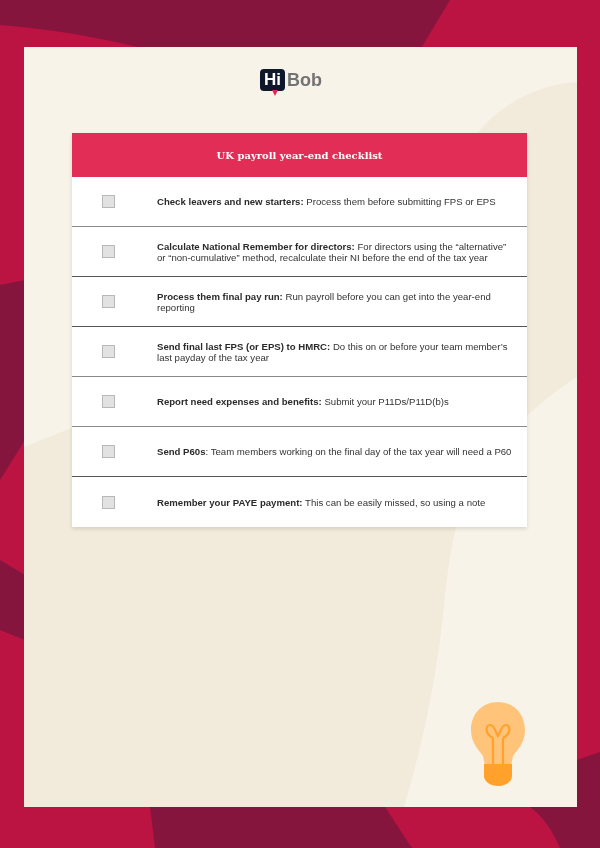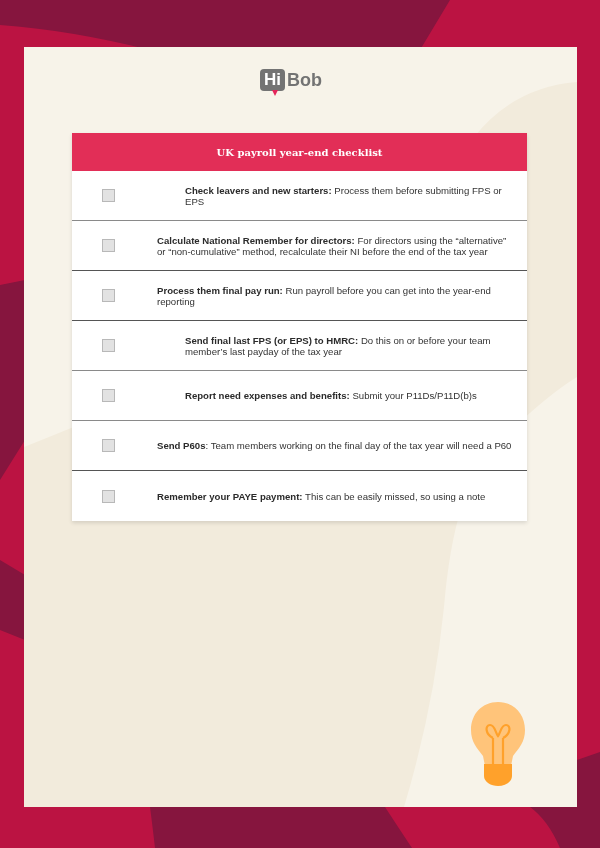--- a/index.html
+++ b/index.html
@@ -19,21 +19,21 @@
       z-index: 1;
     }
     .paper-blob { position: absolute; inset: 0; }
     .logo {
       position: absolute;
       left: 236px; top: 22px;
       display: flex; align-items: center;
     }
     .logo-hi {
       position: relative;
-      background: #737373;
+      background: #0f172a;
       color: #fff;
       font-weight: 700;
       font-size: 17px;
       line-height: 20px;
       padding: 1px 4px 1px 4px;
       border-radius: 4px;
       letter-spacing: 0px;
       text-align: center;
     }
     .logo-hi::after {
@@ -54,35 +54,35 @@
     .checklist {
       position: absolute;
       left: 48px; top: 86px;
       width: 455px;
       background: #ffffff;
       box-shadow: 0 2px 4px rgba(0,0,0,0.12);
     }
     .checklist-header {
       background: #e22e57;
       color: #ffffff;
-      height: 38px;
+      height: 44px;
       display: flex; align-items: center; justify-content: center;
       font-family: "DejaVu Serif", "Liberation Serif", serif;
       font-size: 10px;
       font-weight: 700;
     }
     .row {
       display: flex;
       align-items: center;
       height: 50px;
       border-bottom: 1.5px solid #555555;
       padding-right: 12px;
     }
     .row:last-child { border-bottom: none; }
-    .row.light { border-bottom-color: #8a8a8a; gap: 28px; }
+    .row.light { border-bottom-color: #8a8a8a; }
     .cb-wrap {
       width: 85px;
       display: flex; justify-content: center;
       flex-shrink: 0;
       padding-right: 12px;
     }
     .checkbox {
       width: 13px; height: 13px;
       background: #e2e2e2;
       border: 1px solid #b8b8b8;

